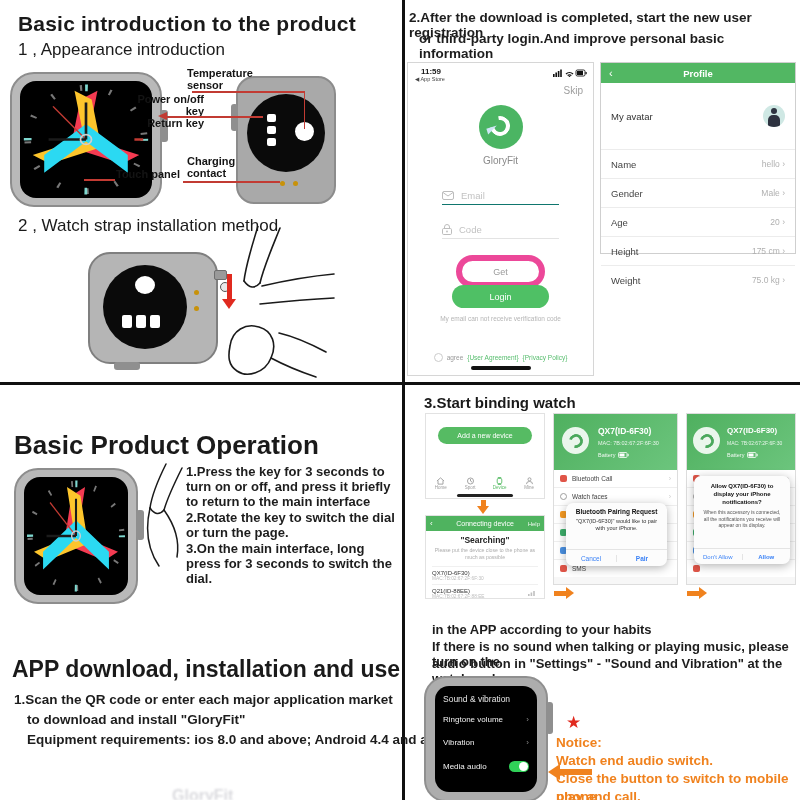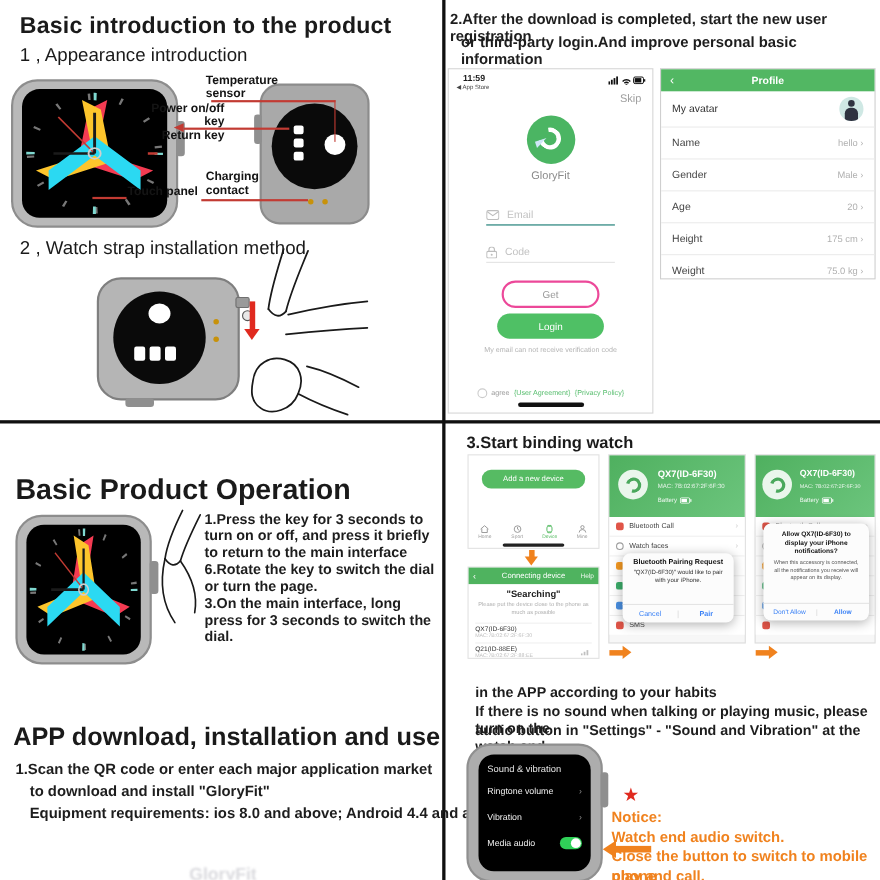--- a/index.html
+++ b/index.html
@@ -170,38 +170,38 @@
       <span style="font-size:9.5px;color:#c2c2c2;">Email</span>
     </div>
     <div class="abs" style="left:34px;right:34px;top:158px;height:17px;border-bottom:1px solid #e3e3e3;display:flex;align-items:center;gap:7px;">
       <svg width="10" height="11" viewBox="0 0 10 11">
           <rect x="0.5" y="4.5" width="9" height="6" rx="1.2" fill="none" stroke="#bdbdbd"></rect>
           <path d="M2.5,4.5 V3 a2.5,2.5 0 0 1 5,0 V4.5" fill="none" stroke="#bdbdbd"></path>
           <circle cx="5" cy="7.5" r="0.9" fill="#bdbdbd"></circle>
         </svg>
       <span style="font-size:9.5px;color:#c2c2c2;">Code</span>
     </div>
-    <div class="abs pill" style="left:48px;right:48px;top:192px;height:21px;border:2px solid #ec4899;font-size:9px;color:#9a9a9a;">Get</div>
+    <div class="abs pill" style="left:48px;right:48px;top:192px;height:21px;border:6px solid #ec4899;font-size:9px;color:#9a9a9a;">Get</div>
     <div class="abs pill" style="left:44px;right:44px;top:222px;height:23px;background:#4fc065;color:#fff;font-size:9px;">Login</div>
     <div class="abs" style="left:0;top:252px;width:100%;text-align:center;font-size:6.5px;color:#b5b5b5;">My email can not receive verification code</div>
     <div class="abs" style="left:0;top:290px;width:100%;display:flex;justify-content:center;align-items:center;gap:4px;font-size:6.5px;">
       <span style="width:7px;height:7px;border:1px solid #ccc;border-radius:50%;display:inline-block;"></span>
       <span style="color:#9a9a9a;">agree</span>
       <span style="color:#56bd6d;">{User Agreement}</span>
       <span style="color:#56bd6d;">{Privacy Policy}</span>
     </div>
     <div class="abs" style="left:63px;bottom:5px;width:60px;height:4px;background:#111;border-radius:2px;"></div>
   </div>
 
   <div class="phone" style="left:600px;top:62px;width:196px;height:192px;border-color:#cfcfcf;">
     <div class="g-header" style="height:20px;">
       <span class="abs chev" style="left:8px;font-size:11px;">‹</span>
       <span class="bold" style="font-size:9.5px;">Profile</span>
     </div>
-    <div style="height:32px;display:flex;align-items:center;justify-content:space-between;padding:0 10px;">
+    <div style="height:32px;display:flex;align-items:center;justify-content:space-between;padding:17px 10px;">
       <span style="font-size:9.5px;color:#333;">My avatar</span>
       <span style="width:22px;height:22px;border-radius:50%;background:#cfe8e4;position:relative;display:inline-block;overflow:hidden;">
         <span class="abs" style="left:8px;top:3px;width:6px;height:6px;background:#2e3340;border-radius:50%;"></span>
         <span class="abs" style="left:5px;top:10px;width:12px;height:12px;background:#2e3340;border-radius:5px 5px 0 0;"></span>
       </span>
     </div>
     <div class="row-line" style="height:28px;display:flex;align-items:center;justify-content:space-between;padding:0 10px;">
       <span style="font-size:9.5px;color:#444;">Name</span>
       <span style="font-size:8.5px;color:#b0b0b0;"><span>hello</span> <span>›</span></span>
     </div>
@@ -246,21 +246,21 @@
       <path d="M40,2 C32,18 26,32 24,46"></path>
       <path d="M56,6 C48,22 42,34 38,48"></path>
       <path d="M24,46 Q31,56 38,48"></path>
       <path d="M38,48 C48,62 54,78 51,95"></path>
       <path d="M24,46 C19,68 22,88 33,104"></path>
     </g>
   </svg>
 
   <div class="abs" style="left:186px;top:464px;width:216px;">
     <p class="body-b" style="margin:0 0 1px 0;line-height:15px;">1.Press the key for 3 seconds to turn on or off, and press it briefly to return to the main interface</p>
-    <p class="body-b" style="margin:0 0 1px 0;line-height:15px;">6.Rotate the key to switch the dial or turn the page.</p>
+    <p class="body-b" style="margin:0 0 1px 0;line-height:15px;">2.Rotate the key to switch the dial or turn the page.</p>
     <p class="body-b" style="margin:0 0 1px 0;line-height:15px;">3.On the main interface, long press for 3 seconds to switch the dial.</p>
   </div>
 
   <div class="abs" style="left:12px;top:656px;font-weight:bold;font-size:23px;">APP download, installation and use</div>
   <div class="abs body-b" style="left:14px;top:692px;font-size:13.5px;">1.Scan the  QR code or enter each major application market</div>
   <div class="abs body-b" style="left:27px;top:712px;font-size:13.5px;">to download and install "GloryFit"</div>
   <div class="abs body-b" style="left:27px;top:732px;font-size:13.5px;">Equipment requirements: ios 8.0 and above; Android 4.4 and above</div>
   <div class="abs faint" style="left:172px;top:787px;height:13px;overflow:hidden;">GloryFit</div>
 
   <div class="abs h-step" style="left:424px;top:394px;">3.Start binding watch</div>

